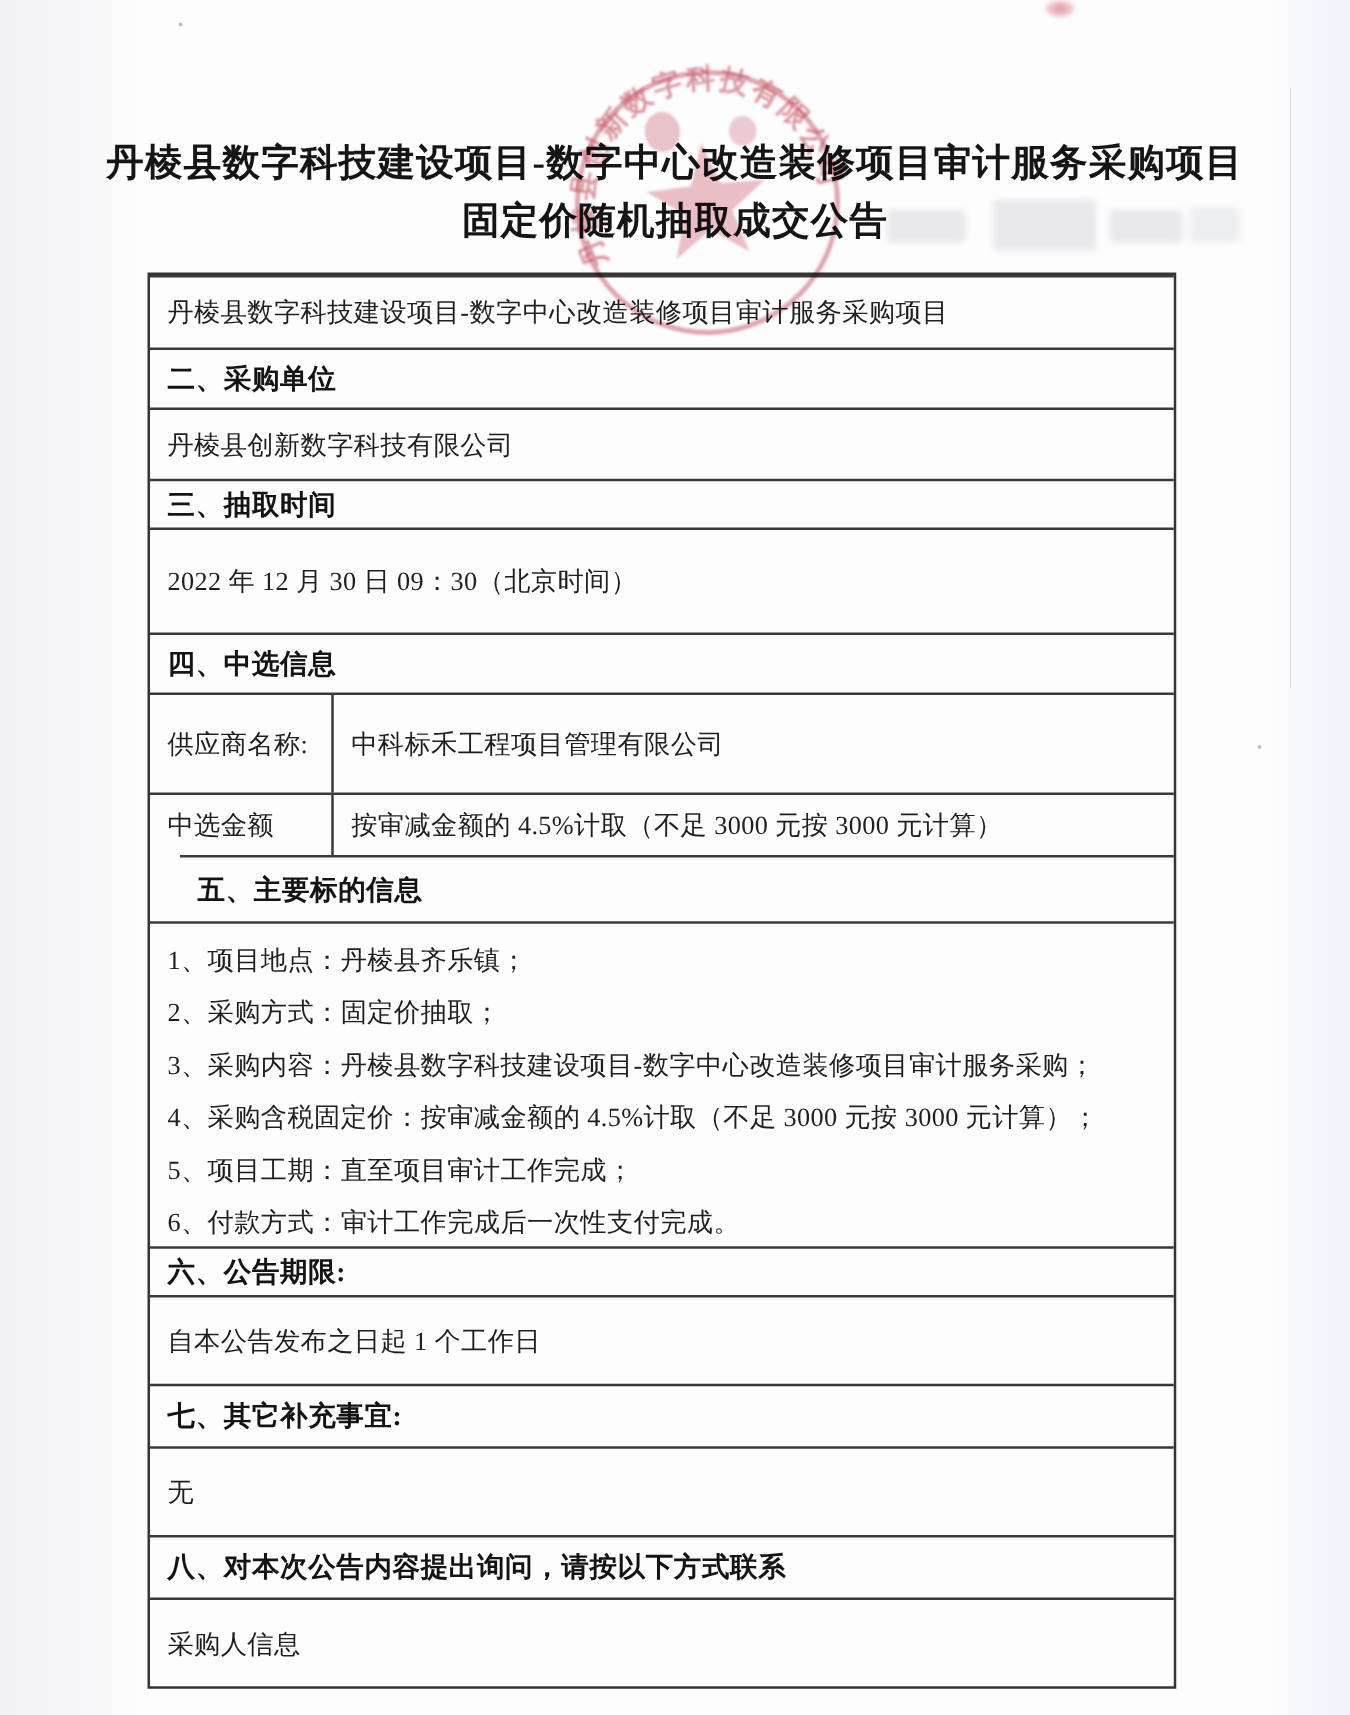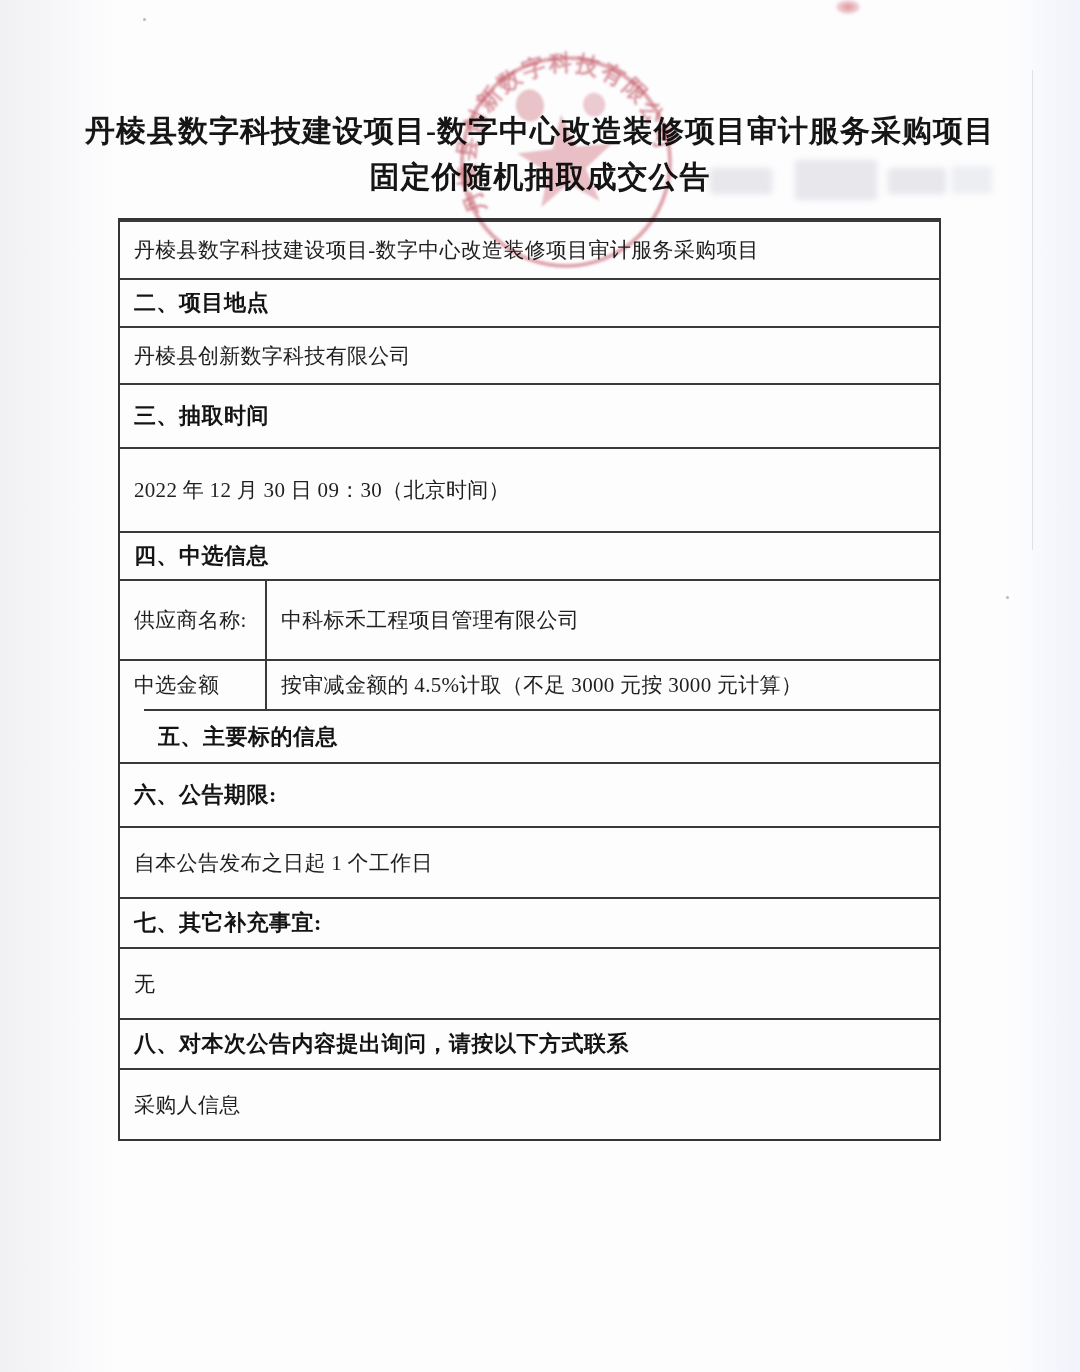--- a/index.html
+++ b/index.html
@@ -37,21 +37,21 @@
     transform:rotate(-6deg);opacity:0.92;pointer-events:none;}
 
   
   .tbl{position:absolute;left:118px;top:218px;width:823px;box-sizing:border-box;
     border:2px solid #353535;background:rgba(255,255,255,0.0);z-index:2;}
   .tr{box-sizing:border-box;border-top:2px solid #3a3a3a;display:flex;align-items:center;}
   .tr.first{border-top:none;}
   .hdr{font-weight:bold;font-size:22px;letter-spacing:0.5px;color:#141414;}
   .val{font-size:21px;letter-spacing:0.3px;}
   .cell{padding-left:14px;box-sizing:border-box;}
-  .h48{height:48px;} .h49{height:64px;font-family:Liberation Serif, serif;} .h50{height:50px;} .h53{height:53px;margin-left:24px;}
+  .h48{height:48px;} .h49{height:39px;font-family:Liberation Serif, serif;} .h50{height:50px;} .h53{height:53px;margin-left:24px;}
   .h55{height:71px;} .h57{height:57px;} .h58{height:58px;} .h80{height:80px;justify-content:center;} .h84{height:84px;}
   .two-col{padding:0;align-items:stretch;}
   .two-col .key{width:147px;flex:0 0 147px;border-right:2px solid #3a3a3a;display:flex;align-items:center;}
   .two-col .value{flex:1;display:flex;align-items:center;}
   .items{display:block;height:260px;padding:8px 14px 0 14px;}
   .items .item{font-size:21px;line-height:42px;letter-spacing:0.3px;white-space:nowrap;}
 </style>
 </head>
 <body>
 
@@ -87,37 +87,45 @@
     <ellipse cx="150" cy="62" rx="11" ry="12" fill="rgba(180,40,55,0.25)"></ellipse>
     <text font-size="23" font-weight="bold" fill="rgba(190,66,82,0.60)" letter-spacing="4" font-family="Liberation Serif, DejaVu Serif, serif">
       <textPath href="#stamp-arc" startOffset="8" textLength="330">丹棱县创新数字科技有限公司</textPath>
     </text>
   </g>
 </svg>
 
 <div class="tbl">
   <div class="tr h58 val cell">丹棱县数字科技建设项目-数字中心改造装修项目审计服务采购项目</div>
 
-  <div class="tr h48 hdr cell">二、项目地点</div>
+  <div class="tr h48 hdr cell">二、采购单位</div>
   <div class="tr h57 val cell">丹棱县创新数字科技有限公司</div>
 
   <div class="tr h49 hdr cell">三、抽取时间</div>
   <div class="tr h84 val cell">2022 年 12 月 30 日 09：30（北京时间）</div>
 
   <div class="tr h48 hdr cell">四、中选信息</div>
   <div class="tr h80 two-col">
     <div class="key val cell">供应商名称:</div>
     <div class="value val cell">中科标禾工程项目管理有限公司</div>
   </div>
   <div class="tr h50 two-col">
     <div class="key val cell">中选金额</div>
     <div class="value val cell">按审减金额的 4.5%计取（不足 3000 元按 3000 元计算）</div>
   </div>
 
   <div class="tr h53 hdr cell">五、主要标的信息</div>
+  <div class="tr items">
+    <div class="item">1、项目地点：丹棱县齐乐镇；</div>
+    <div class="item">2、采购方式：固定价抽取；</div>
+    <div class="item">3、采购内容：丹棱县数字科技建设项目-数字中心改造装修项目审计服务采购；</div>
+    <div class="item">4、采购含税固定价：按审减金额的 4.5%计取（不足 3000 元按 3000 元计算）；</div>
+    <div class="item">5、项目工期：直至项目审计工作完成；</div>
+    <div class="item">6、付款方式：审计工作完成后一次性支付完成。</div>
+  </div>
 
   <div class="tr h49 hdr cell">六、公告期限:</div>
   <div class="tr h55 val cell">自本公告发布之日起 1 个工作日</div>
 
   <div class="tr h50 hdr cell">七、其它补充事宜:</div>
   <div class="tr h55 val cell">无</div>
 
   <div class="tr h50 hdr cell">八、对本次公告内容提出询问，请按以下方式联系</div>
   <div class="tr h55 val cell">采购人信息</div>
 </div>

